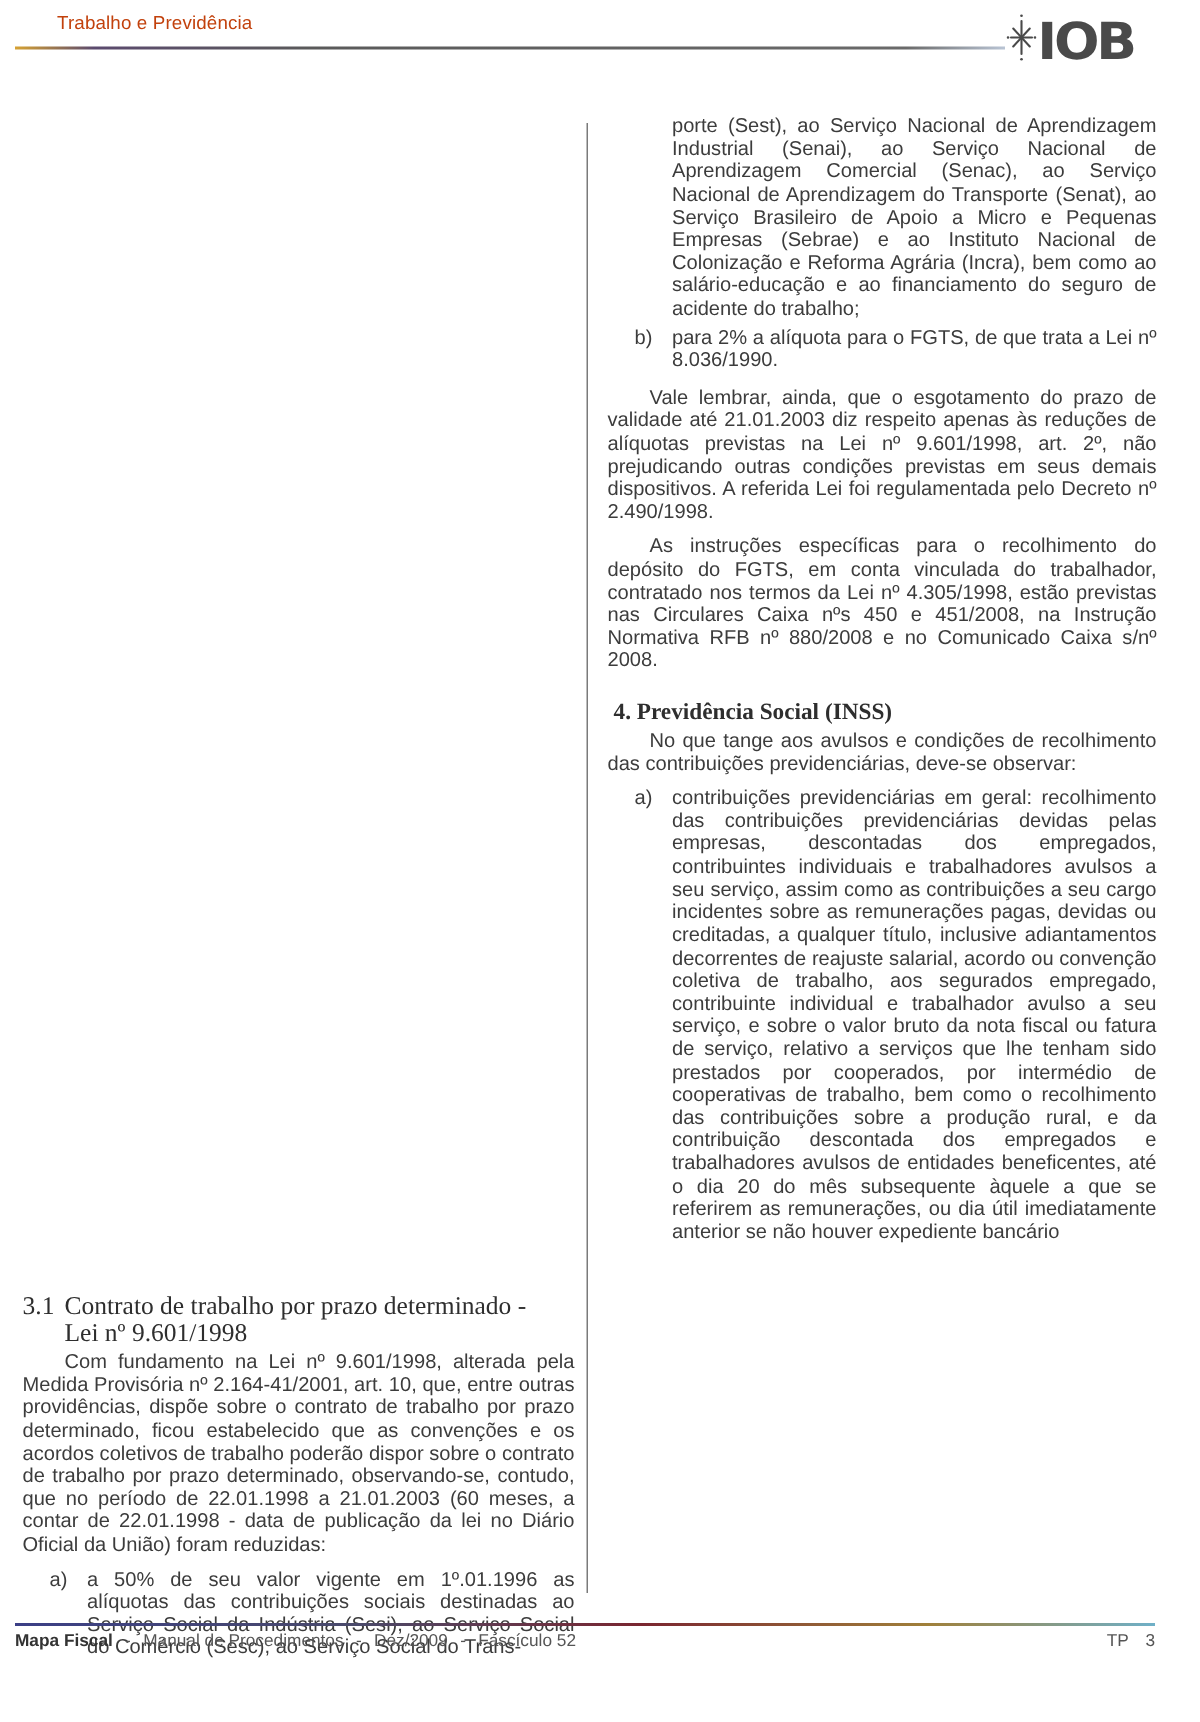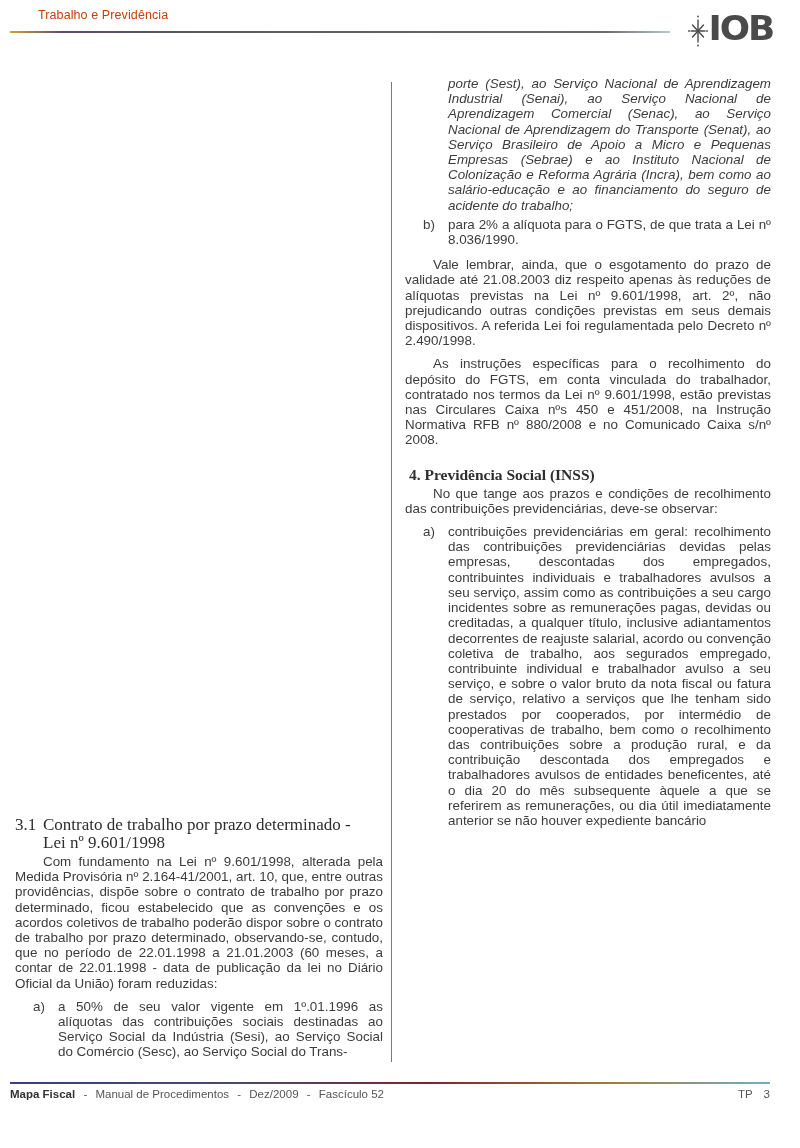--- a/index.html
+++ b/index.html
@@ -10,44 +10,44 @@
   }
   .running-head {
     position: absolute; left: 10px; top: 8px;
     font-size: 12.5px; color: #c2410c; letter-spacing: 0.1px; margin-left: 28px;
   }
   .head-rule {
     position: absolute; left: 10px; top: 31px; width: 660px; height: 2px;
     background: linear-gradient(90deg, #d6a233 0%, #5b4a6e 8%, #5a5a5a 30%, #6a6a6a 90%, #b9c4d4 100%);
   }
   .logo {
-    position: absolute; left: 688px; top: 8px; height: 40px;
-    display: flex; align-items: flex-end;
+    position: absolute; left: 671px; top: 8px; height: 40px;
+    display: flex; align-items: flex-start;
   }
   .logo .star { width: 20px; height: 34px; }
   .logo .word {
     font-family: "DejaVu Sans", sans-serif; font-weight: bold;
     font-size: 34px; color: #4a4a4a; letter-spacing: -2px; margin-left: 2px;
     transform: scaleX(1.05);
   }
   .col-divider {
     position: absolute; left: 391px; top: 82px; width: 1px; height: 980px;
     background: #7a7a7a;
   }
   .col {
     position: absolute; font-size: 13.4px; line-height: 15.2px; color: #3c3c3c;
   }
-  .col-left { left: 15px; top: 816px; width: 368px; }
+  .col-left { left: 15px; top: 862px; width: 368px; }
   .col-right { left: 405px; top: 76px; width: 366px; }
   p { margin: 0 0 8px 0; text-align: justify; text-indent: 28px; }
   .item { display: flex; margin: 0 0 8px 0; }
   .item .lbl { width: 25px; flex: 0 0 25px; padding-left: 18px; }
   .item .txt { flex: 1; text-align: justify; }
   .col-left .item { margin-left: 0; }
-  .indent-block { padding-left: 43px; text-align: justify; margin-bottom: 4px; font-style: italic; }
+  .indent-block { padding-left: 43px; text-align: justify; margin-bottom: 4px; }
   .heading {
     font-family: "Liberation Serif", serif; font-size: 17px; line-height: 18px;
     color: #2e2e2e; margin: 0 0 2px 0;
   }
   .heading .num { display: inline-block; width: 28px; }
   .heading .line2 { padding-left: 28px; display: block; }
   .heading-4 {
     font-family: "Liberation Serif", serif; font-weight: bold; font-size: 15.5px;
     line-height: 18px; color: #2e2e2e; margin: 18px 0 2px 4px;
   }
@@ -98,25 +98,25 @@
     <span class="txt">a 50% de seu valor vigente em 1º.01.1996 as alíquotas das contribuições sociais destinadas ao Serviço Social da Indústria (Sesi), ao Serviço Social do Comércio (Sesc), ao Serviço Social do Trans-</span>
   </div>
 </div>
 
 <div class="col col-right">
   <div class="indent-block">porte (Sest), ao Serviço Nacional de Aprendizagem Industrial (Senai), ao Serviço Nacional de Aprendizagem Comercial (Senac), ao Serviço Nacional de Aprendizagem do Transporte (Senat), ao Serviço Brasileiro de Apoio a Micro e Pequenas Empresas (Sebrae) e ao Instituto Nacional de Colonização e Reforma Agrária (Incra), bem como ao salário-educação e ao financiamento do seguro de acidente do trabalho;</div>
   <div class="item" style="margin-bottom:10px;">
     <span class="lbl">b)</span>
     <span class="txt">para 2% a alíquota para o FGTS, de que trata a Lei nº 8.036/1990.</span>
   </div>
-  <p>Vale lembrar, ainda, que o esgotamento do prazo de validade até 21.08.2003 diz respeito apenas às reduções de alíquotas previstas na Lei nº 9.601/1998, art. 2º, não prejudicando outras condições previstas em seus demais dispositivos. A referida Lei foi regulamentada pelo Decreto nº 2.490/1998.</p>
-  <p>As instruções específicas para o recolhimento do depósito do FGTS, em conta vinculada do trabalhador, contratado nos termos da Lei nº 9.601/1998, estão previstas nas Circulares Caixa nºs 450 e 451/2008, na Instrução Normativa RFB nº 880/2008 e no Comunicado Caixa s/nº 2008.</p>
+  <p>Vale lembrar, ainda, que o esgotamento do prazo de validade até 21.01.2003 diz respeito apenas às reduções de alíquotas previstas na Lei nº 9.601/1998, art. 2º, não prejudicando outras condições previstas em seus demais dispositivos. A referida Lei foi regulamentada pelo Decreto nº 2.490/1998.</p>
+  <p>As instruções específicas para o recolhimento do depósito do FGTS, em conta vinculada do trabalhador, contratado nos termos da Lei nº 4.305/1998, estão previstas nas Circulares Caixa nºs 450 e 451/2008, na Instrução Normativa RFB nº 880/2008 e no Comunicado Caixa s/nº 2008.</p>
 
   <div class="heading-4">4. Previdência Social (INSS)</div>
-  <p>No que tange aos prazos e condições de recolhimento das contribuições previdenciárias, deve-se observar:</p>
+  <p>No que tange aos avulsos e condições de recolhimento das contribuições previdenciárias, deve-se observar:</p>
   <div class="item">
     <span class="lbl">a)</span>
     <span class="txt">contribuições previdenciárias em geral: recolhimento das contribuições previdenciárias devidas pelas empresas, descontadas dos empregados, contribuintes individuais e trabalhadores avulsos a seu serviço, assim como as contribuições a seu cargo incidentes sobre as remunerações pagas, devidas ou creditadas, a qualquer título, inclusive adiantamentos decorrentes de reajuste salarial, acordo ou convenção coletiva de trabalho, aos segurados empregado, contribuinte individual e trabalhador avulso a seu serviço, e sobre o valor bruto da nota fiscal ou fatura de serviço, relativo a serviços que lhe tenham sido prestados por cooperados, por intermédio de cooperativas de trabalho, bem como o recolhimento das contribuições sobre a produção rural, e da contribuição descontada dos empregados e trabalhadores avulsos de entidades beneficentes, até o dia 20 do mês subsequente àquele a que se referirem as remunerações, ou dia útil imediatamente anterior se não houver expediente bancário</span>
   </div>
 </div>
 
 <div class="foot-rule"></div>
 <div class="footer">
   <div>
     <span class="brand">Mapa Fiscal</span>

